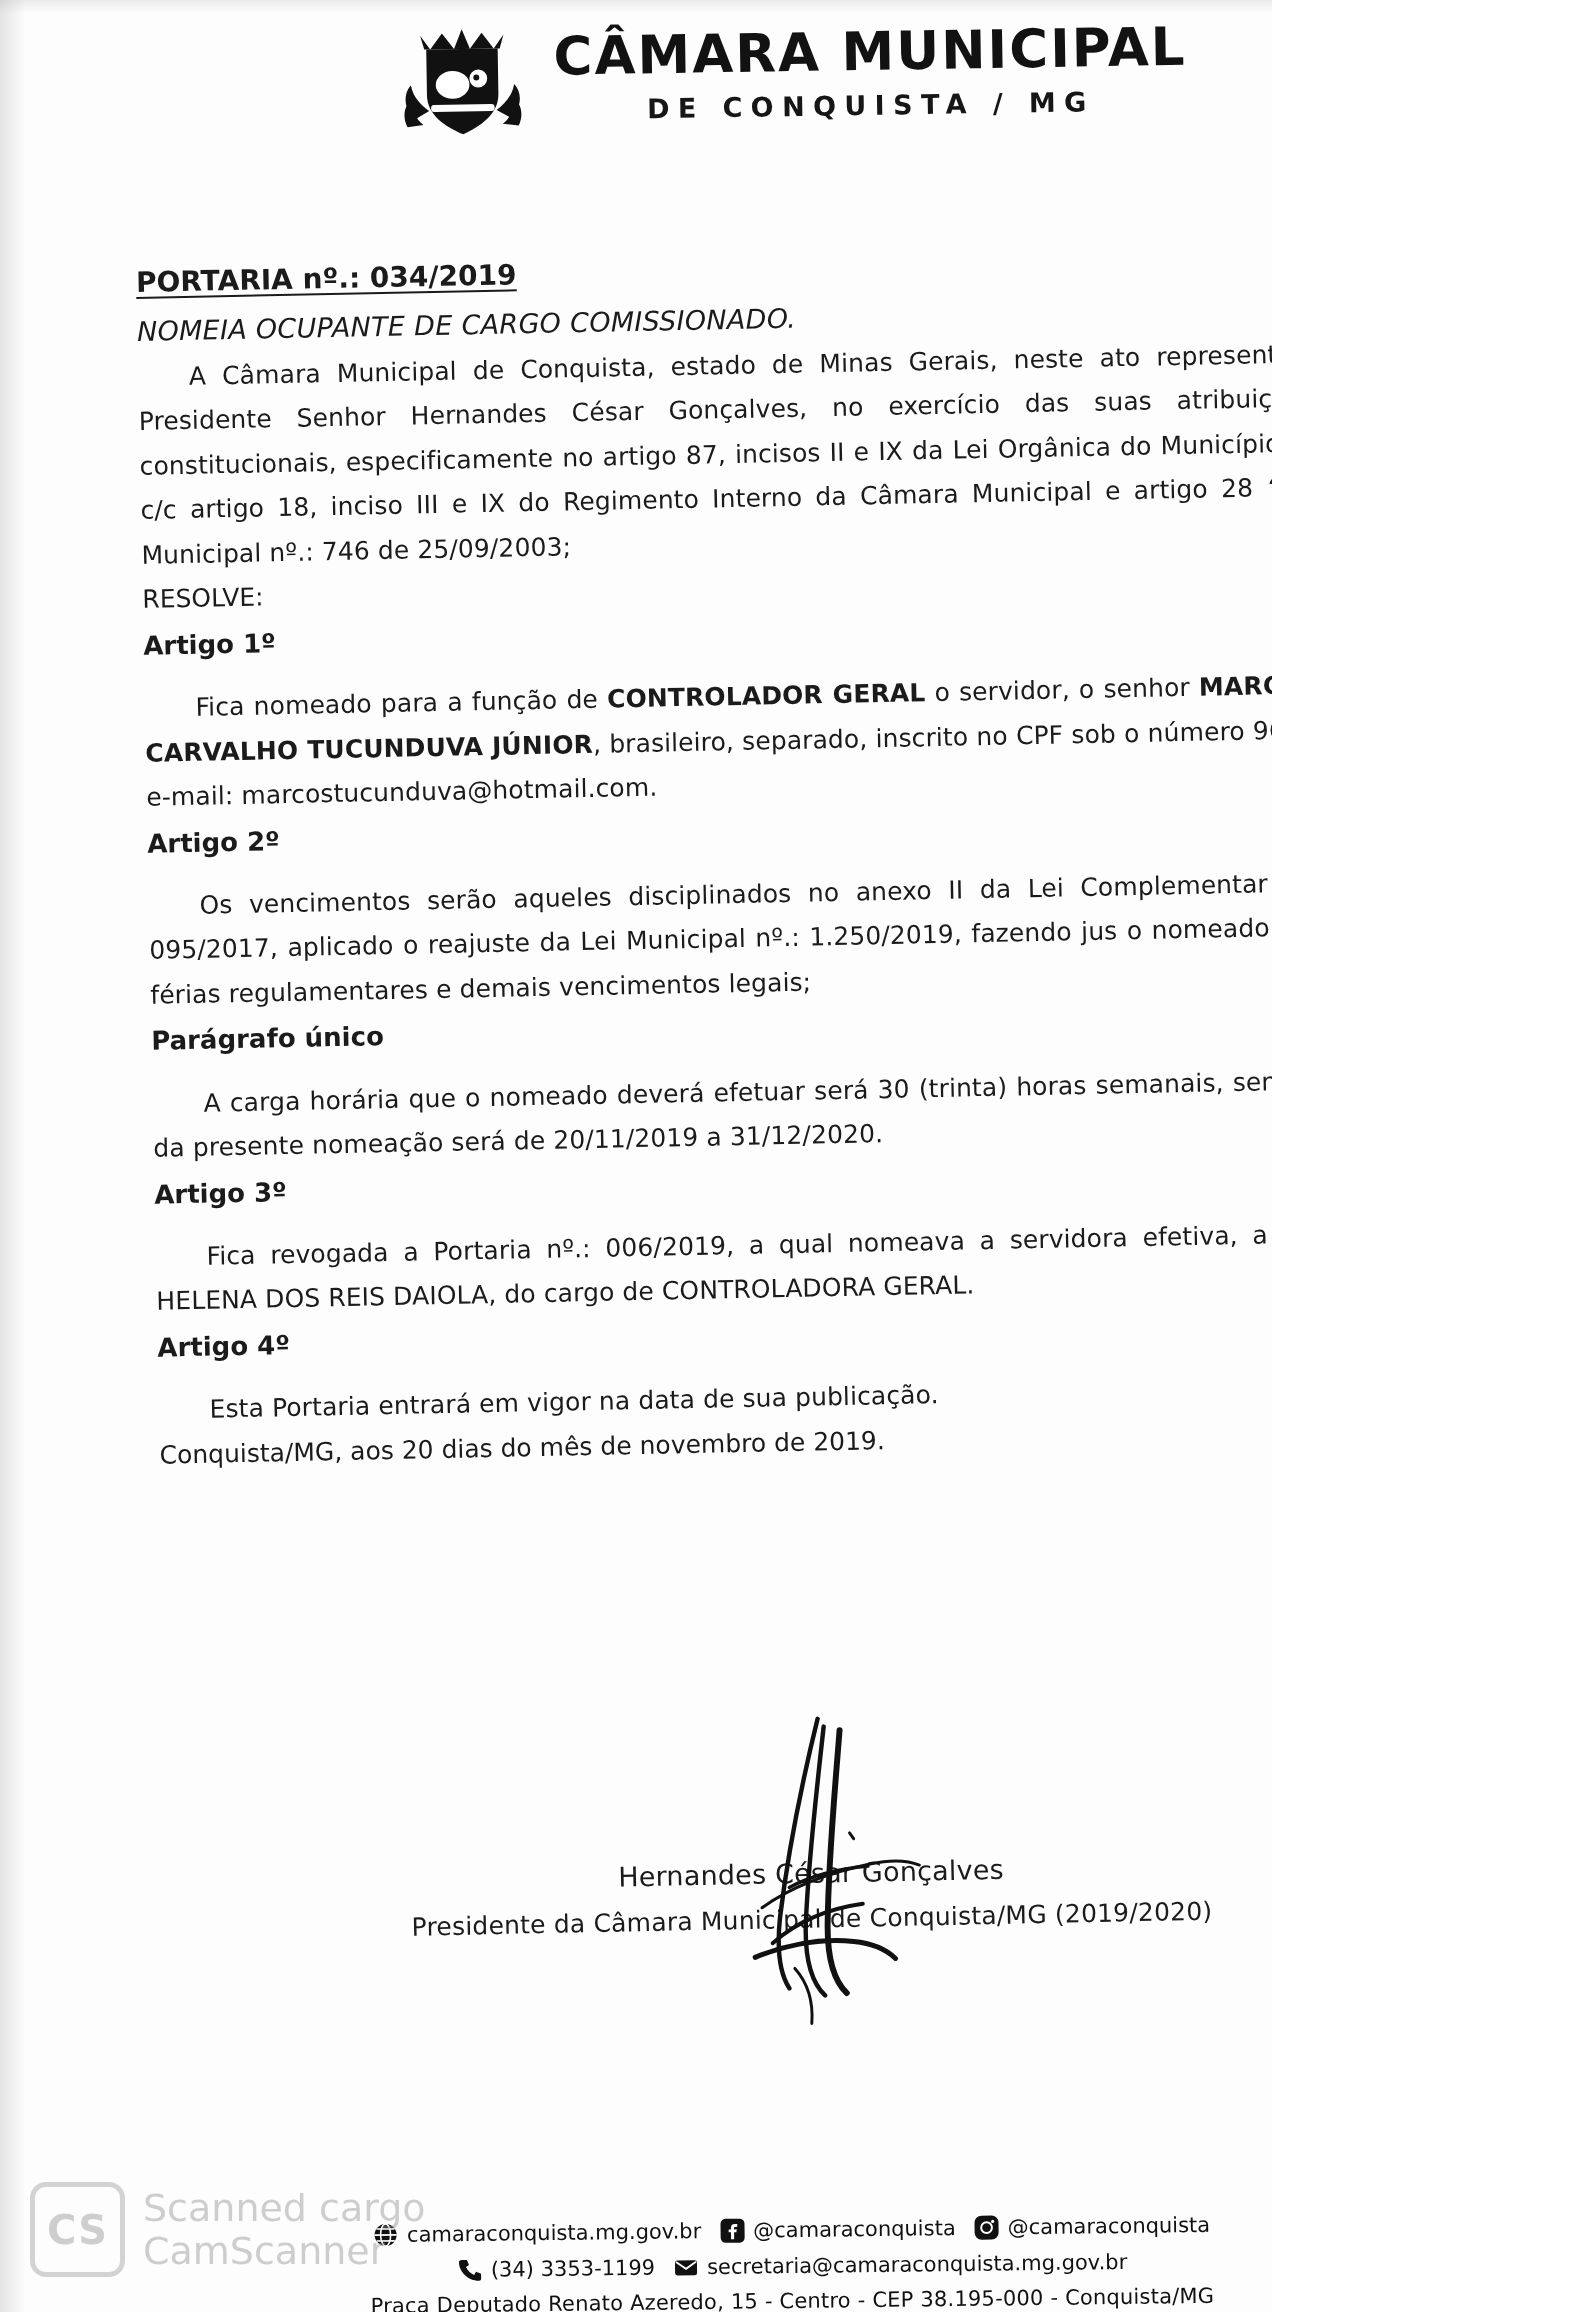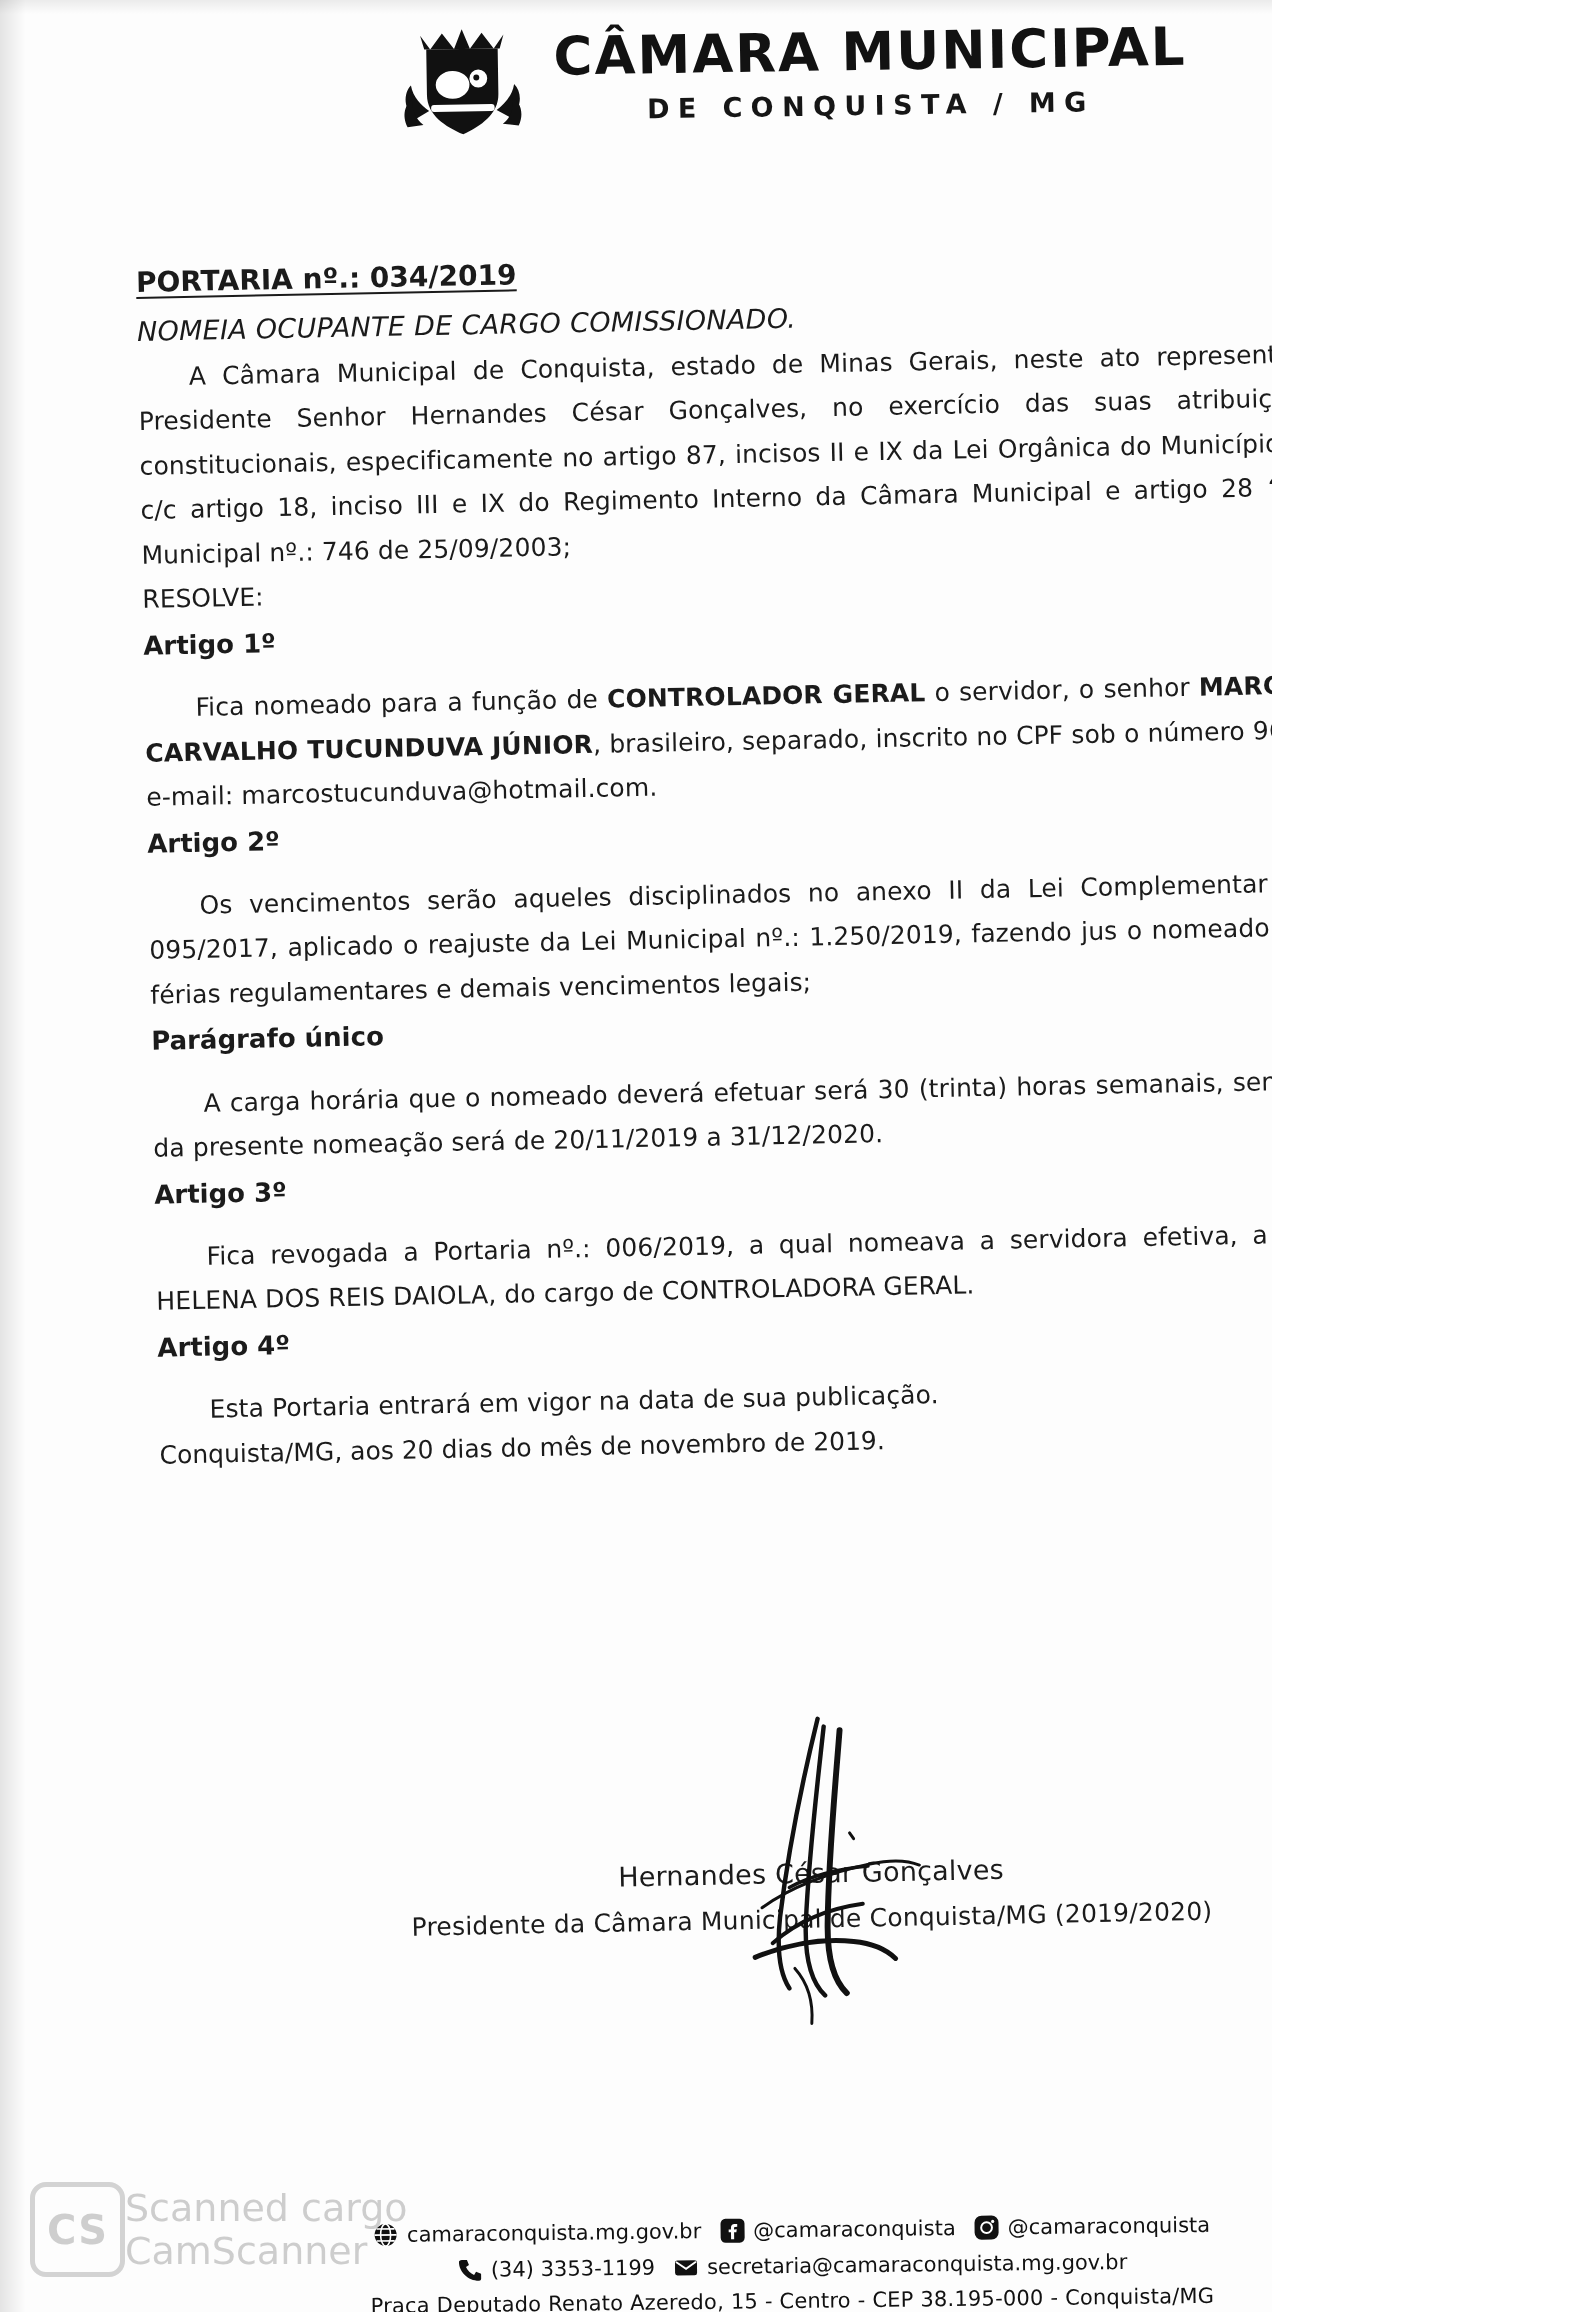--- a/index.html
+++ b/index.html
@@ -186,20 +186,21 @@
     letter-spacing: 0.2px;
   }
 
   
   .cs {
     position: absolute;
     left: 30px;
     bottom: 36px;
     display: flex;
     align-items: center;
+    gap: 18px;
     opacity: 0.42;
   }
   .cs-logo {
     width: 85px;
     height: 85px;
     border-radius: 16px;
     border: 5px solid #9a9a9a;
     color: #8f8f8f;
     font-family: "DejaVu Sans", sans-serif;
     font-weight: 700;

